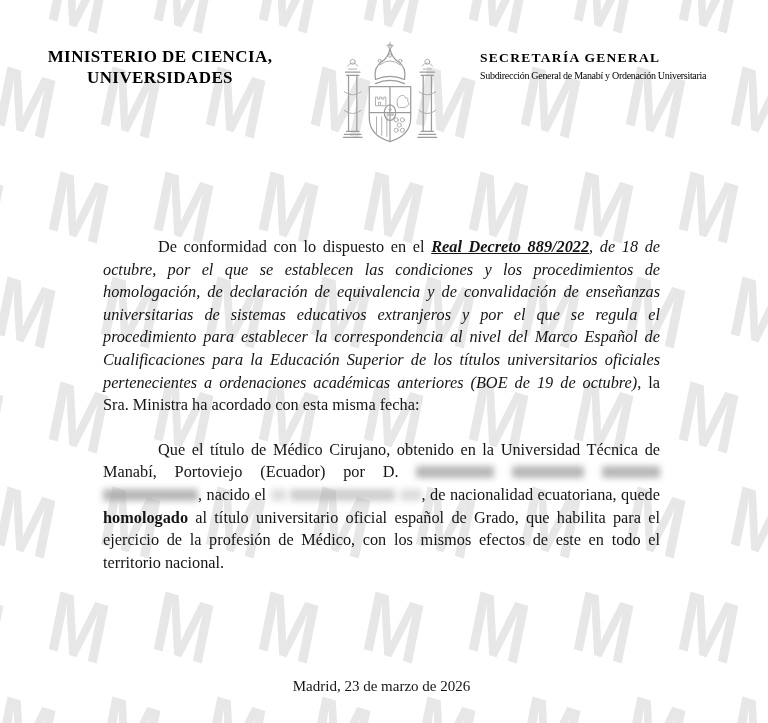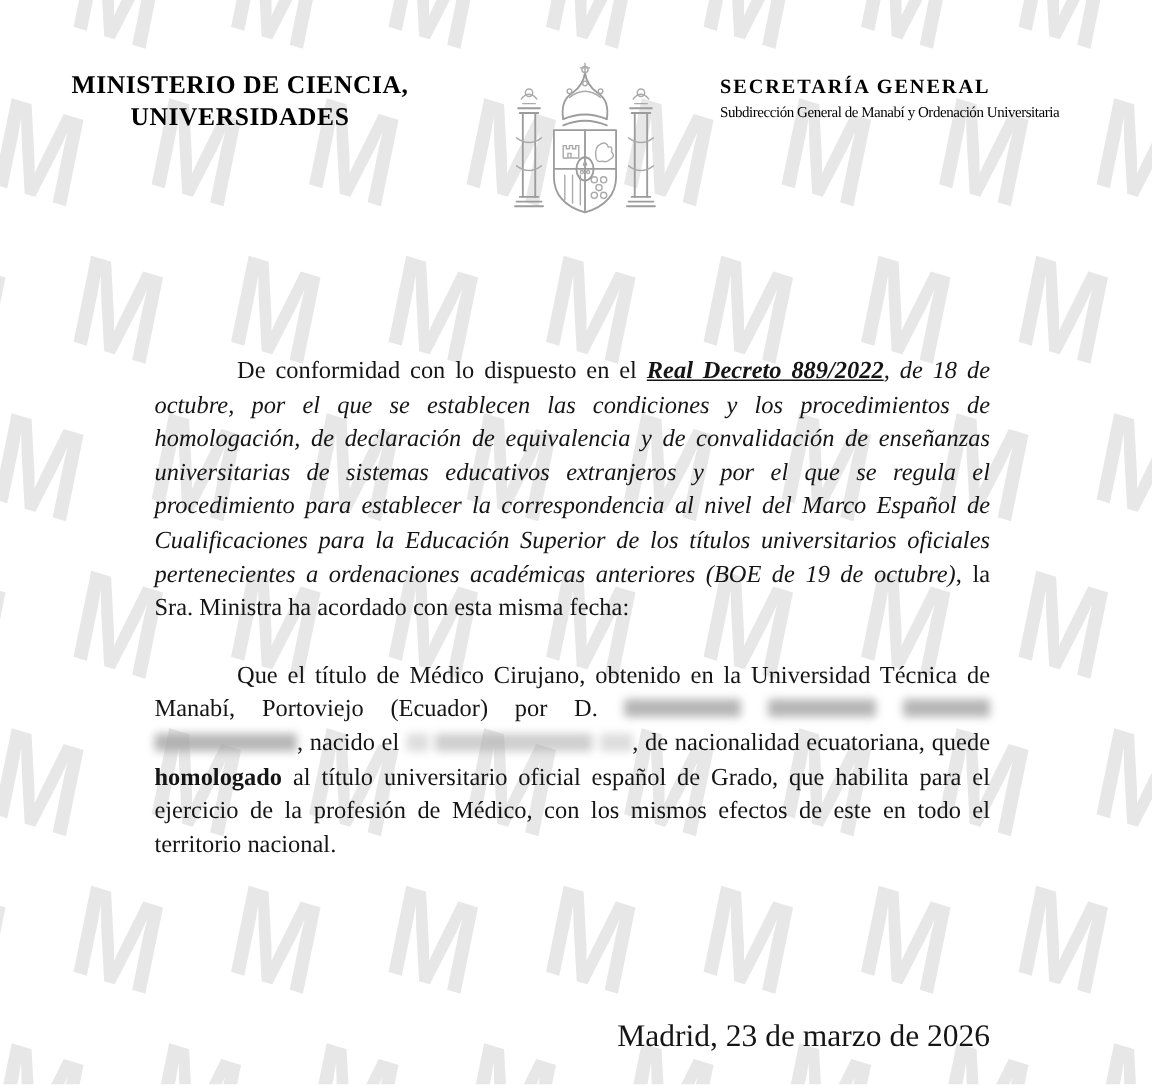--- a/index.html
+++ b/index.html
@@ -49,21 +49,21 @@
   
   .rx{
     display:inline-block;height:12px;border-radius:2px;
     background:#9f9f9f;filter:blur(3px);opacity:.75;
     transform:translateY(1px);
   }
   .rx.faint{opacity:.35;}
   .rx.mid{opacity:.5;}
   .dateline{
     position:absolute;left:103px;top:678px;width:557px;
-    text-align:right;font-size:21px;color:#151515;
+    text-align:center;font-size:15px;color:#151515;
   }
   svg .ln{stroke:#9c9c9c;stroke-width:1.2;fill:none;stroke-linecap:round;stroke-linejoin:round;}
   svg .lt{stroke:#aaaaaa;stroke-width:.9;fill:none;stroke-linecap:round;}
 </style>
 </head>
 <body>
 
 <div id="page">
 
   <div id="wm-layer">

